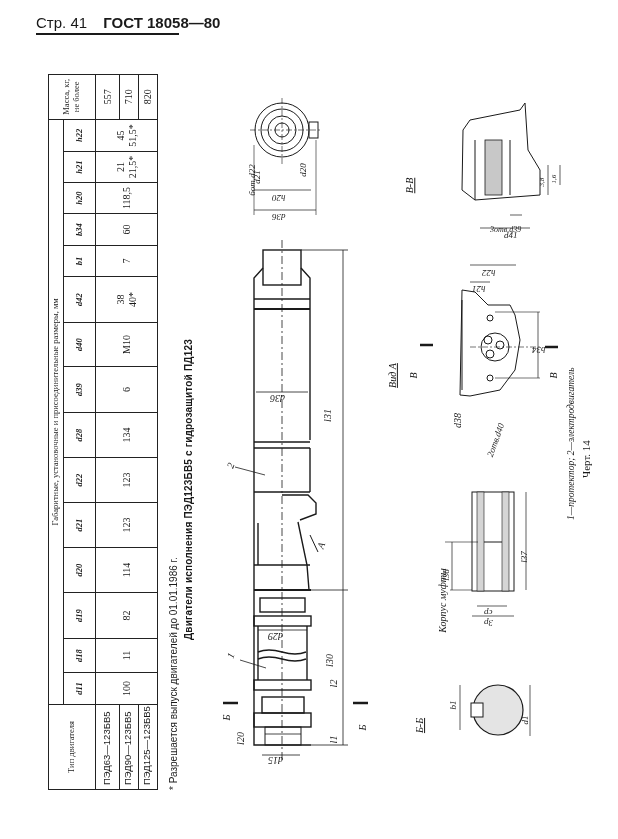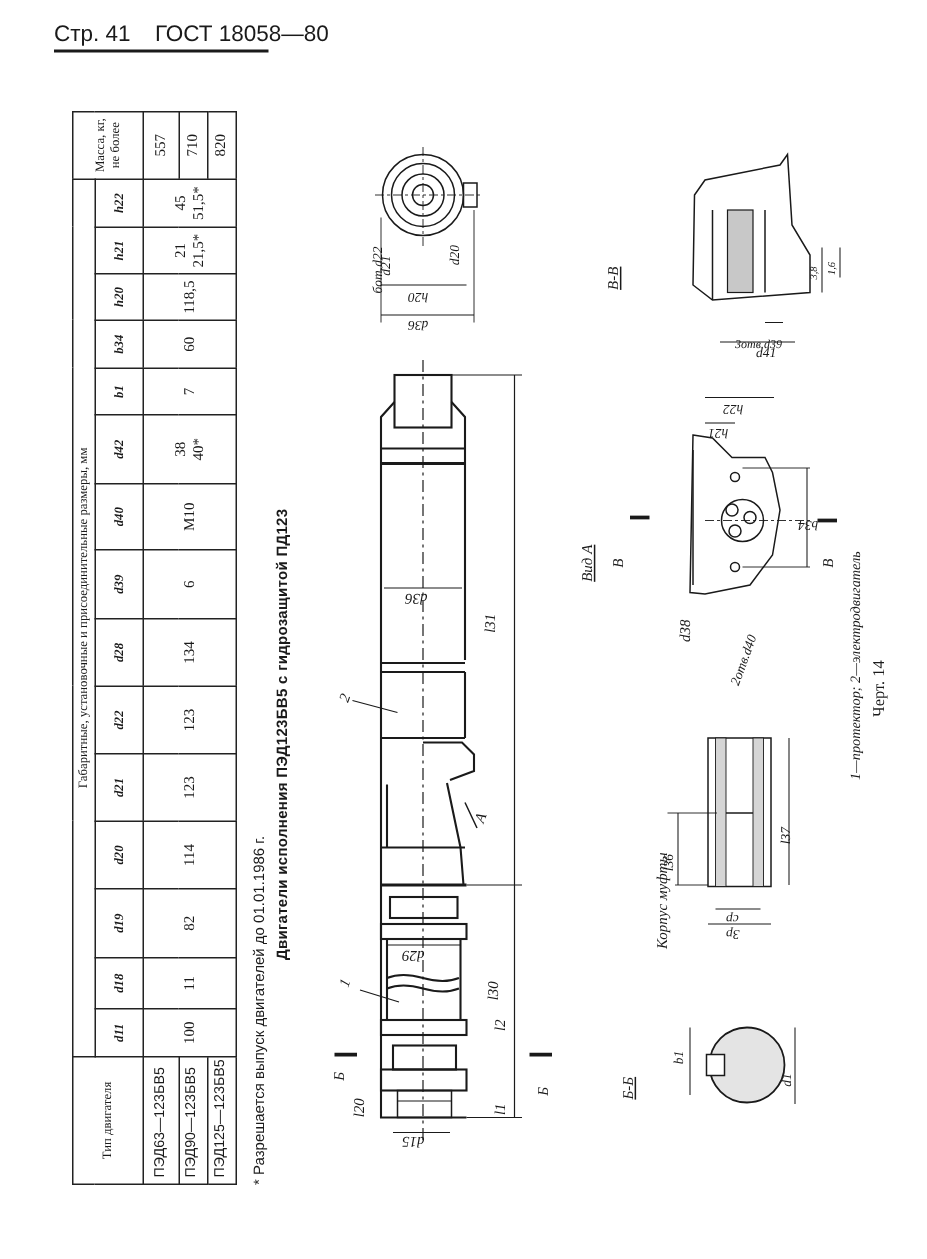--- a/index.html
+++ b/index.html
@@ -1,19 +1,19 @@
 <!DOCTYPE html>
 <html><head>
 <meta charset="utf-8">
 <style>
   html,body{margin:0;padding:0;background:#fff;}
   body{width:618px;height:839px;position:relative;overflow:hidden;font-family:"Liberation Serif","DejaVu Serif",serif;color:#1a1a1a;}
   .hdr{position:absolute;left:36px;top:14px;font-family:"Liberation Sans",sans-serif;font-size:15px;}
   .hdr .pg{font-weight:normal;}
-  .hdr .std{font-weight:normal;margin-left:12px;}
+  .hdr .std{font-weight:bold;margin-left:12px;}
   .hdr-rule{position:absolute;left:36px;top:33px;width:143px;height:2px;background:#1a1a1a;}
   .rot{position:absolute;transform-origin:0 0;transform:rotate(-90deg);}
   
   .tbl-wrap{left:48px;top:790px;width:715px;height:110px;}
   table.spec{border-collapse:collapse;width:715px;height:110px;font-size:10px;table-layout:fixed;}
   table.spec td, table.spec th{border:1px solid #222;text-align:center;vertical-align:middle;padding:0 1px;font-weight:normal;line-height:1.15;}
   table.spec th{font-size:8.5px;}
   table.spec th i{font-style:italic;font-weight:bold;}
   .type-cell{text-align:left !important;padding-left:4px !important;white-space:nowrap;font-family:"Liberation Sans",sans-serif;font-size:9.5px;}
   .foot{left:168px;top:790px;font-family:"Liberation Sans",sans-serif;font-size:10px;white-space:nowrap;}

